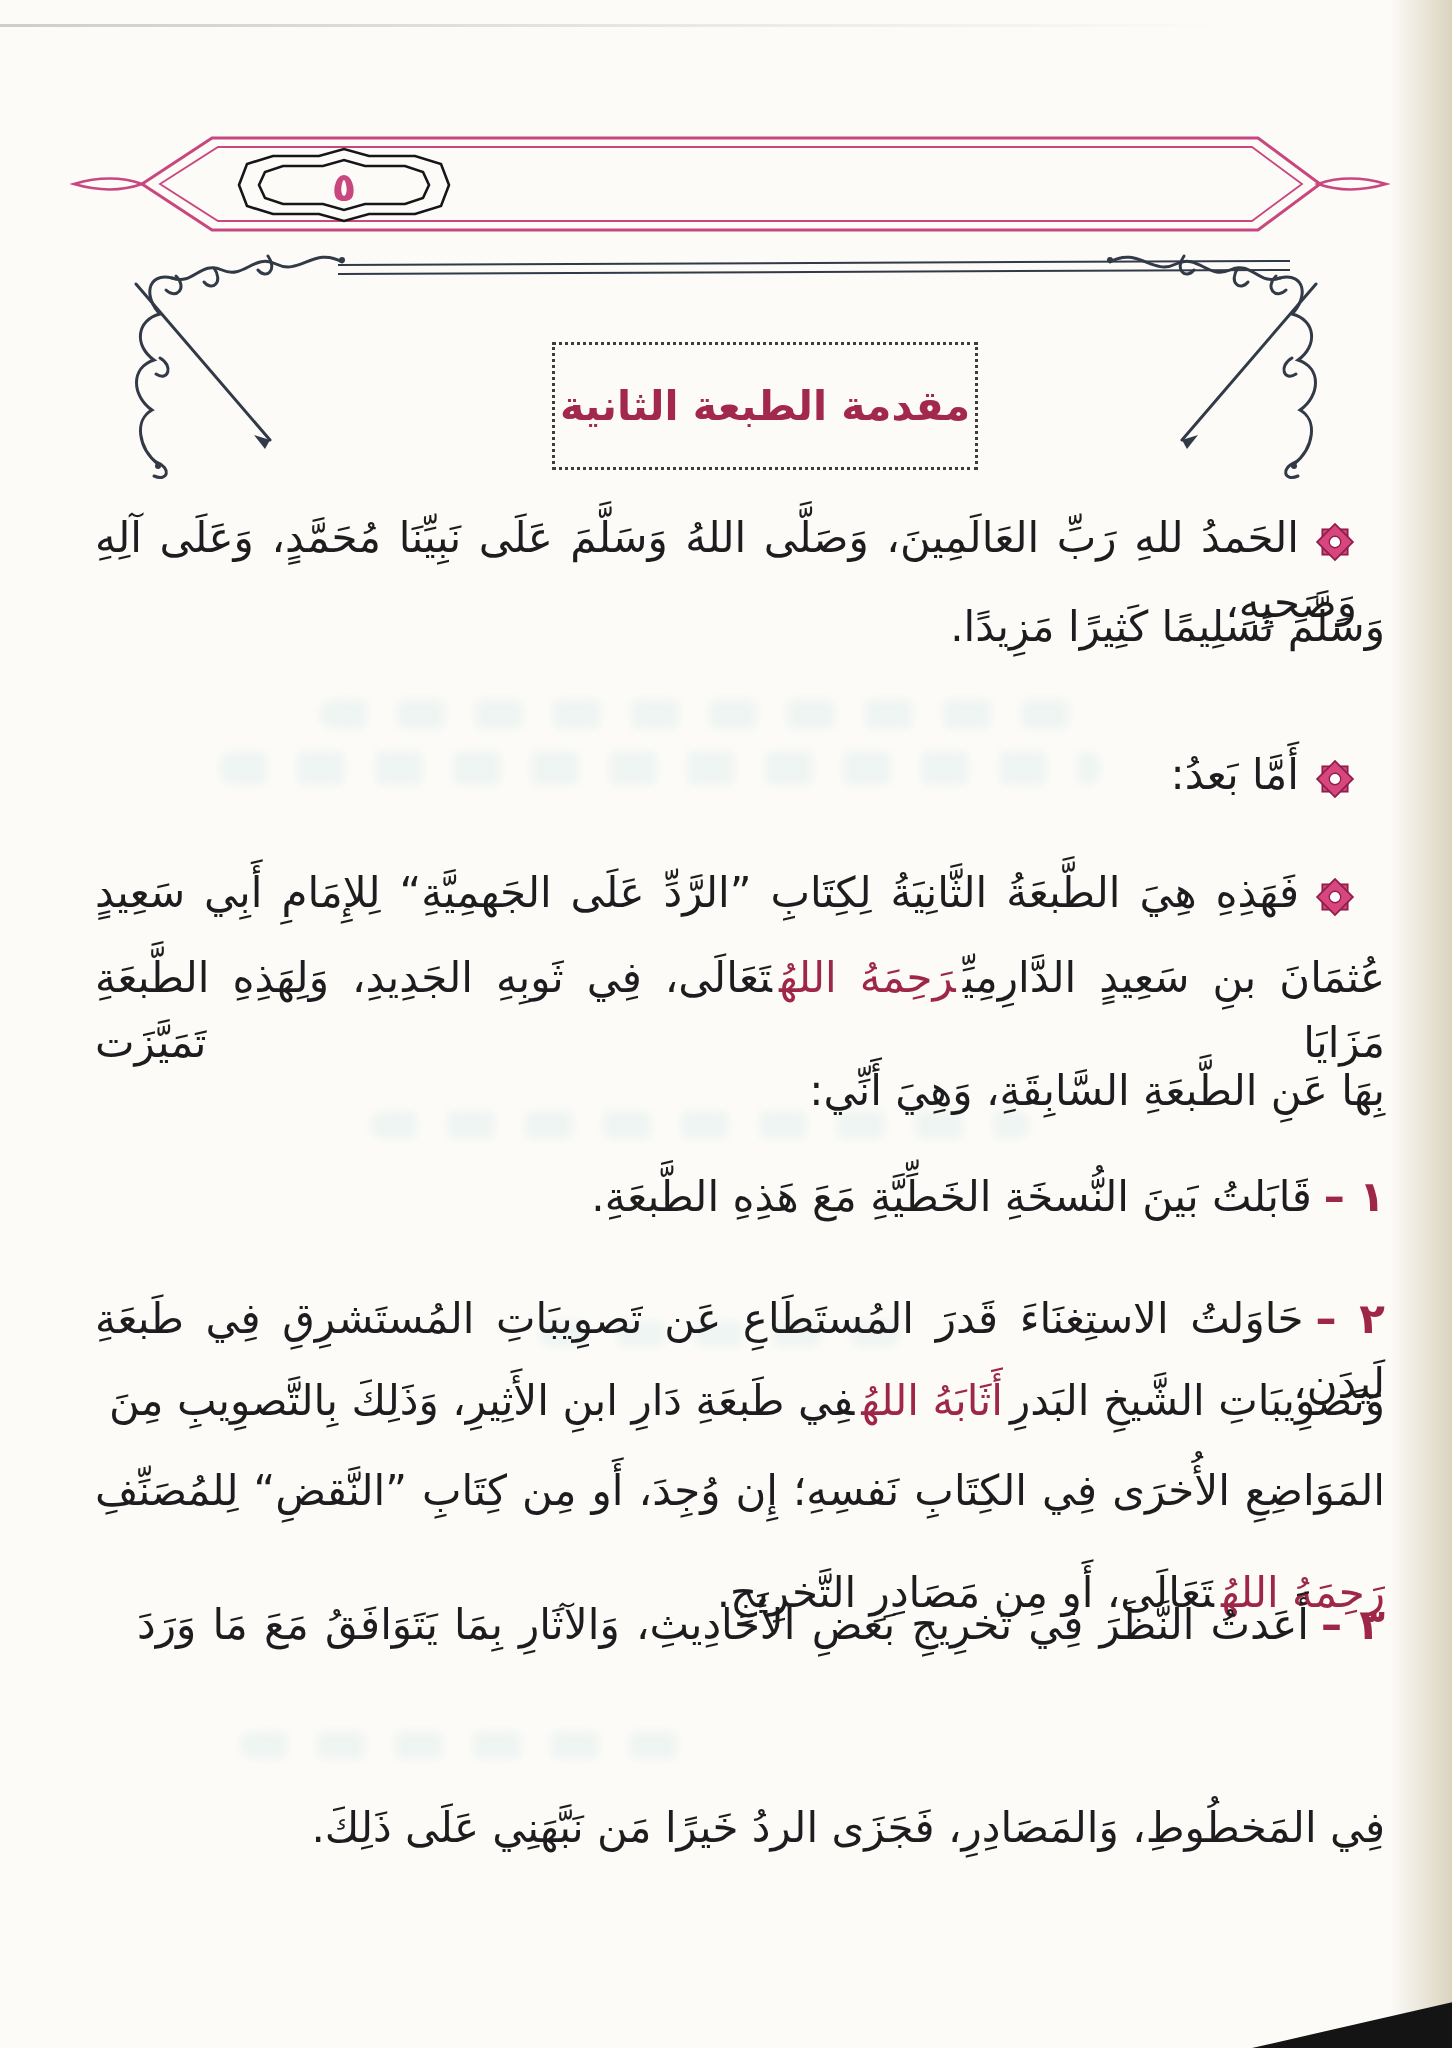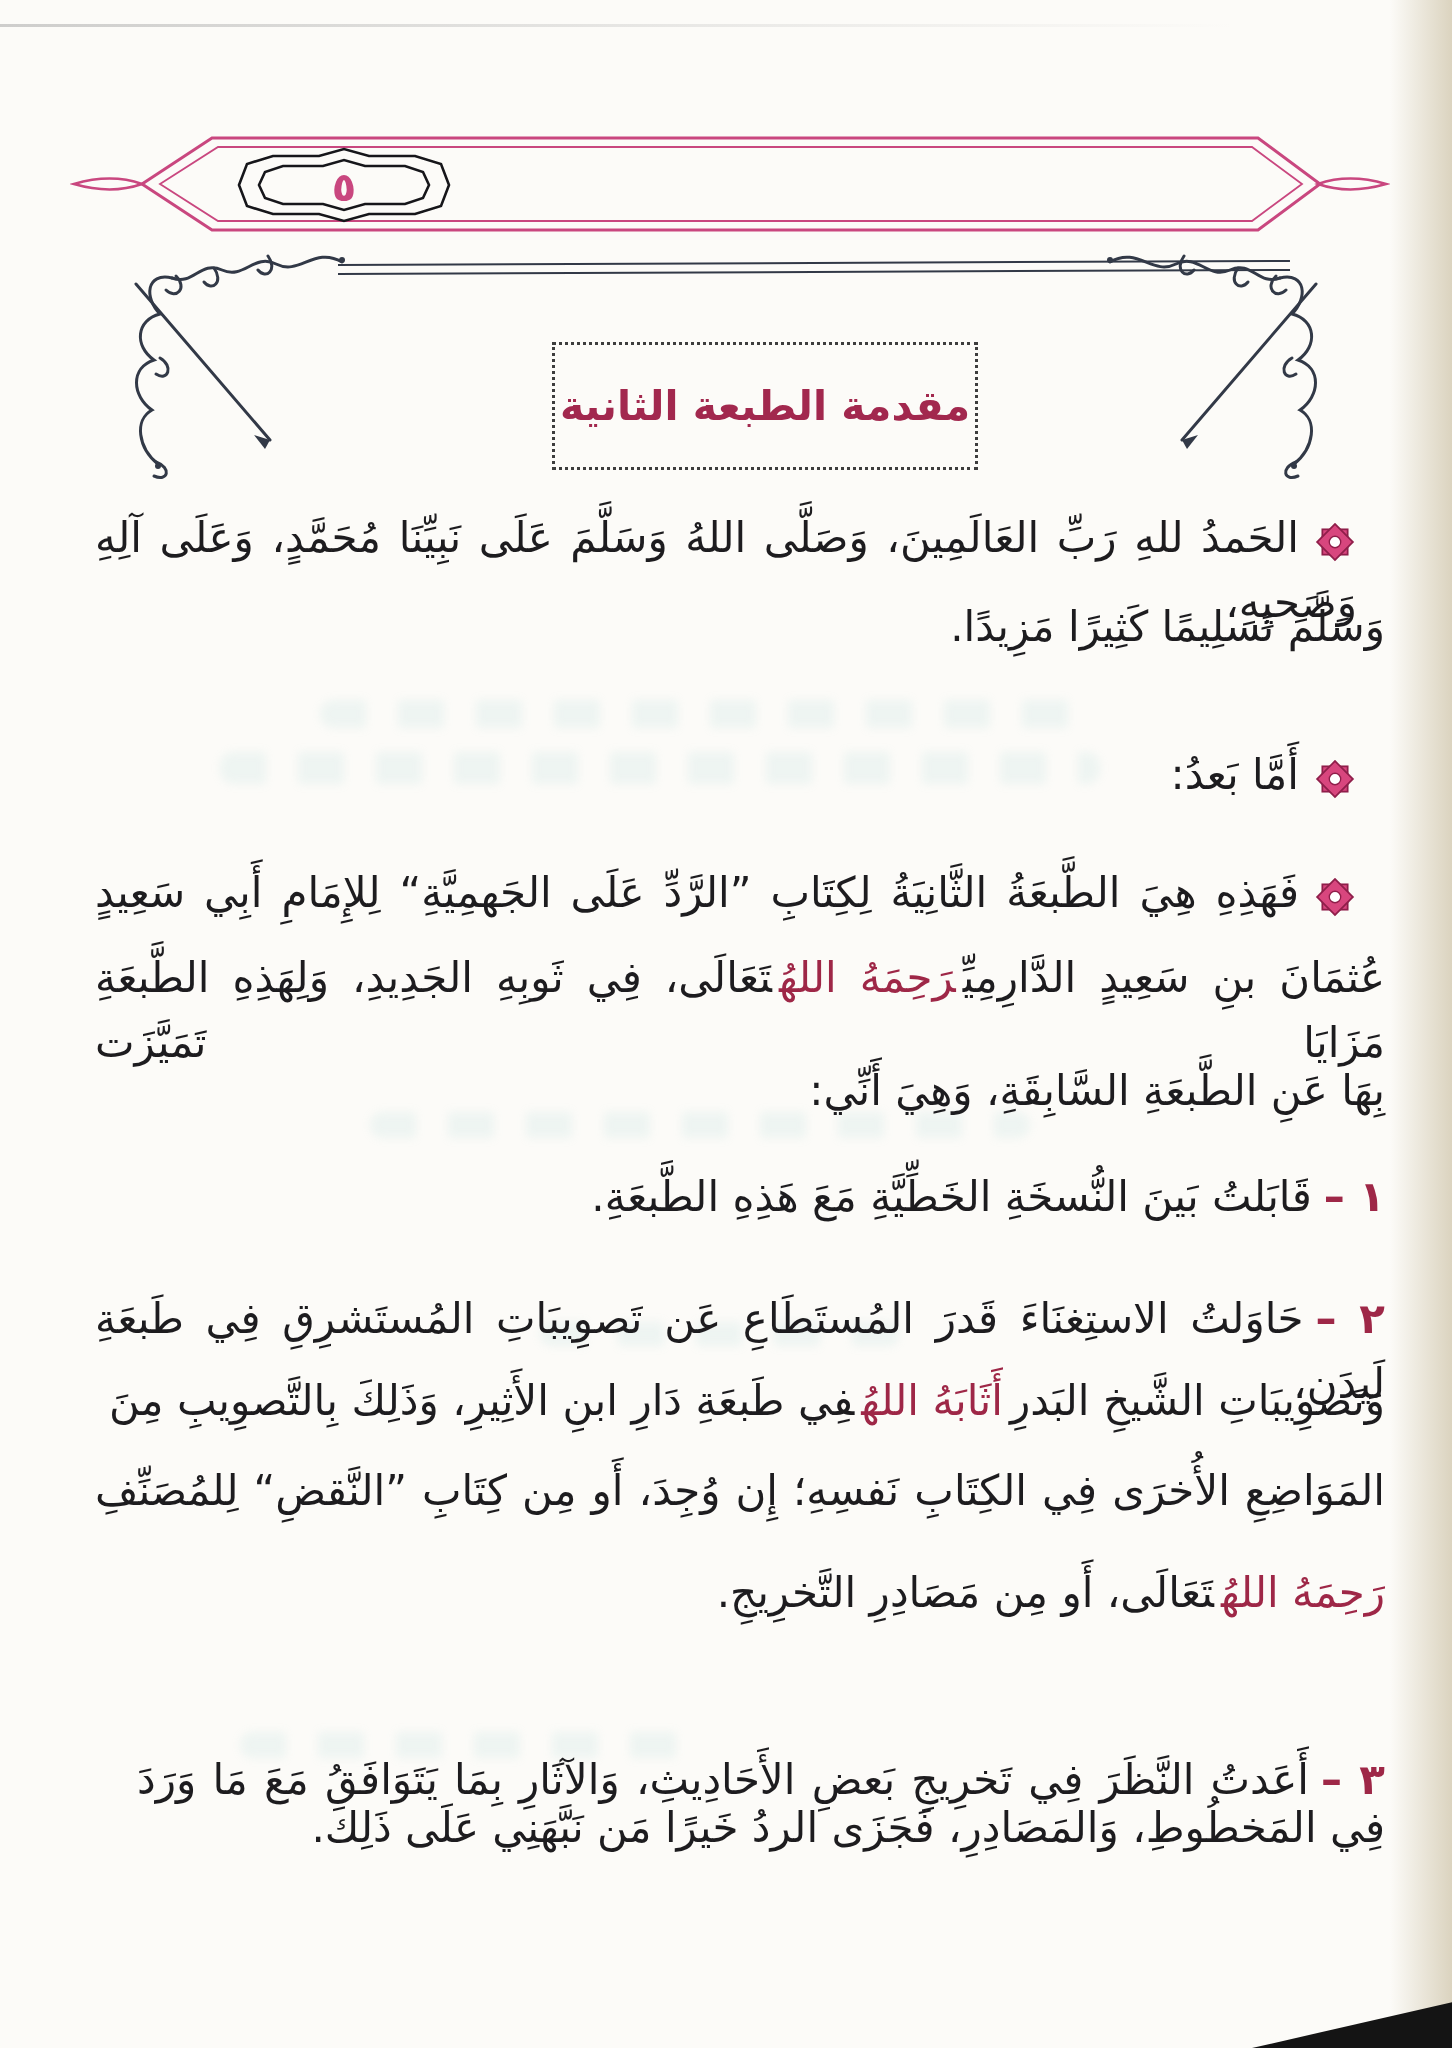--- a/index.html
+++ b/index.html
@@ -185,21 +185,21 @@
   <div class="line just" style="top:1368px;margin-left:14px;">
     <span>وَتَصوِيبَاتِ الشَّيخِ البَدرِ</span><span class="red">أَثَابَهُ اللهُ</span><span>فِي طَبعَةِ دَارِ ابنِ الأَثِيرِ، وَذَلِكَ بِالتَّصوِيبِ مِنَ</span>
   </div>
   <div class="line just" style="top:1458px;">
     <span>المَوَاضِعِ الأُخرَى فِي الكِتَابِ نَفسِهِ؛ إِن وُجِدَ، أَو مِن كِتَابِ ”النَّقضِ“ لِلمُصَنِّفِ</span>
   </div>
   <div class="line start" style="top:1560px;">
     <span class="red" style="margin-right:0;">رَحِمَهُ اللهُ</span><span>تَعَالَى، أَو مِن مَصَادِرِ التَّخرِيجِ.</span>
   </div>
 
-  <div class="line just" style="top:1747px;margin-left:42px;">
+  <div class="line just" style="top:1592px;margin-left:42px;">
     <span class="num">٣ –</span><span>أَعَدتُ النَّظَرَ فِي تَخرِيجِ بَعضِ الأَحَادِيثِ، وَالآثَارِ بِمَا يَتَوَافَقُ مَعَ مَا وَرَدَ</span>
   </div>
   <div class="line start" style="top:1795px;">
     <span>فِي المَخطُوطِ، وَالمَصَادِرِ، فَجَزَى الردُ خَيرًا مَن نَبَّهَنِي عَلَى ذَلِكَ.</span>
   </div>
 
   <div class="edge-shade"></div>
   <div class="corner-shadow"></div>
 
 </div>

